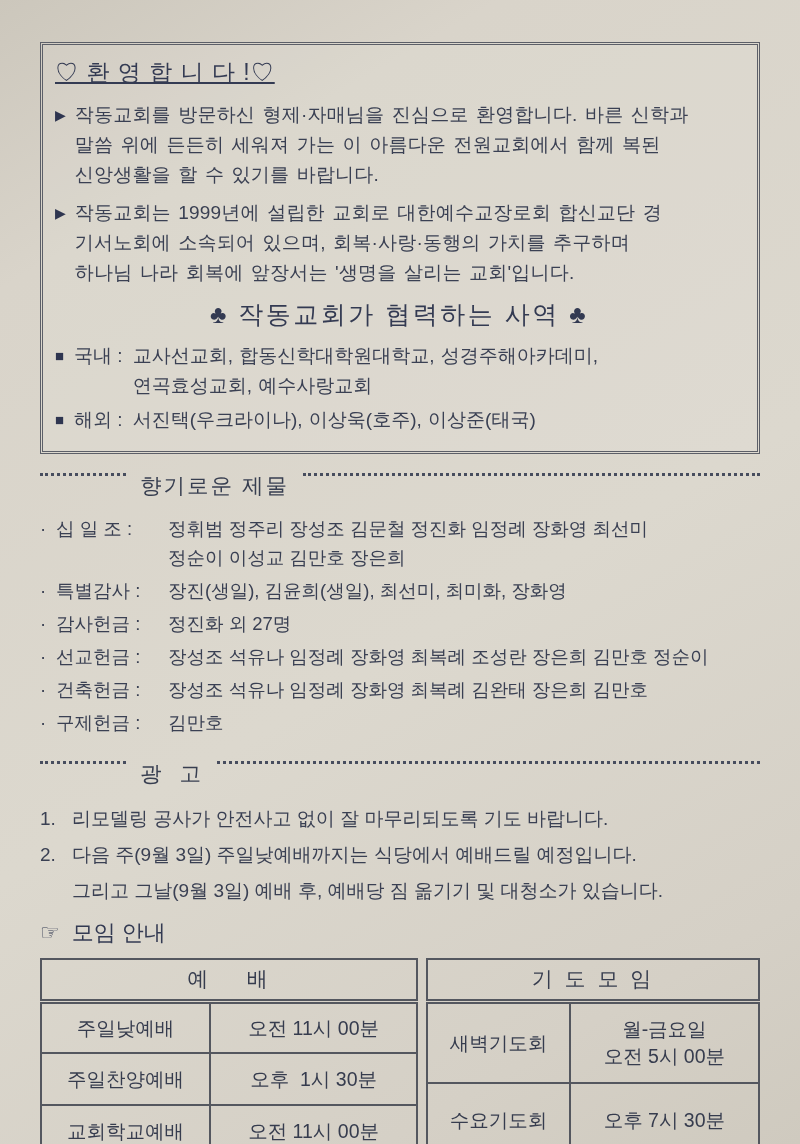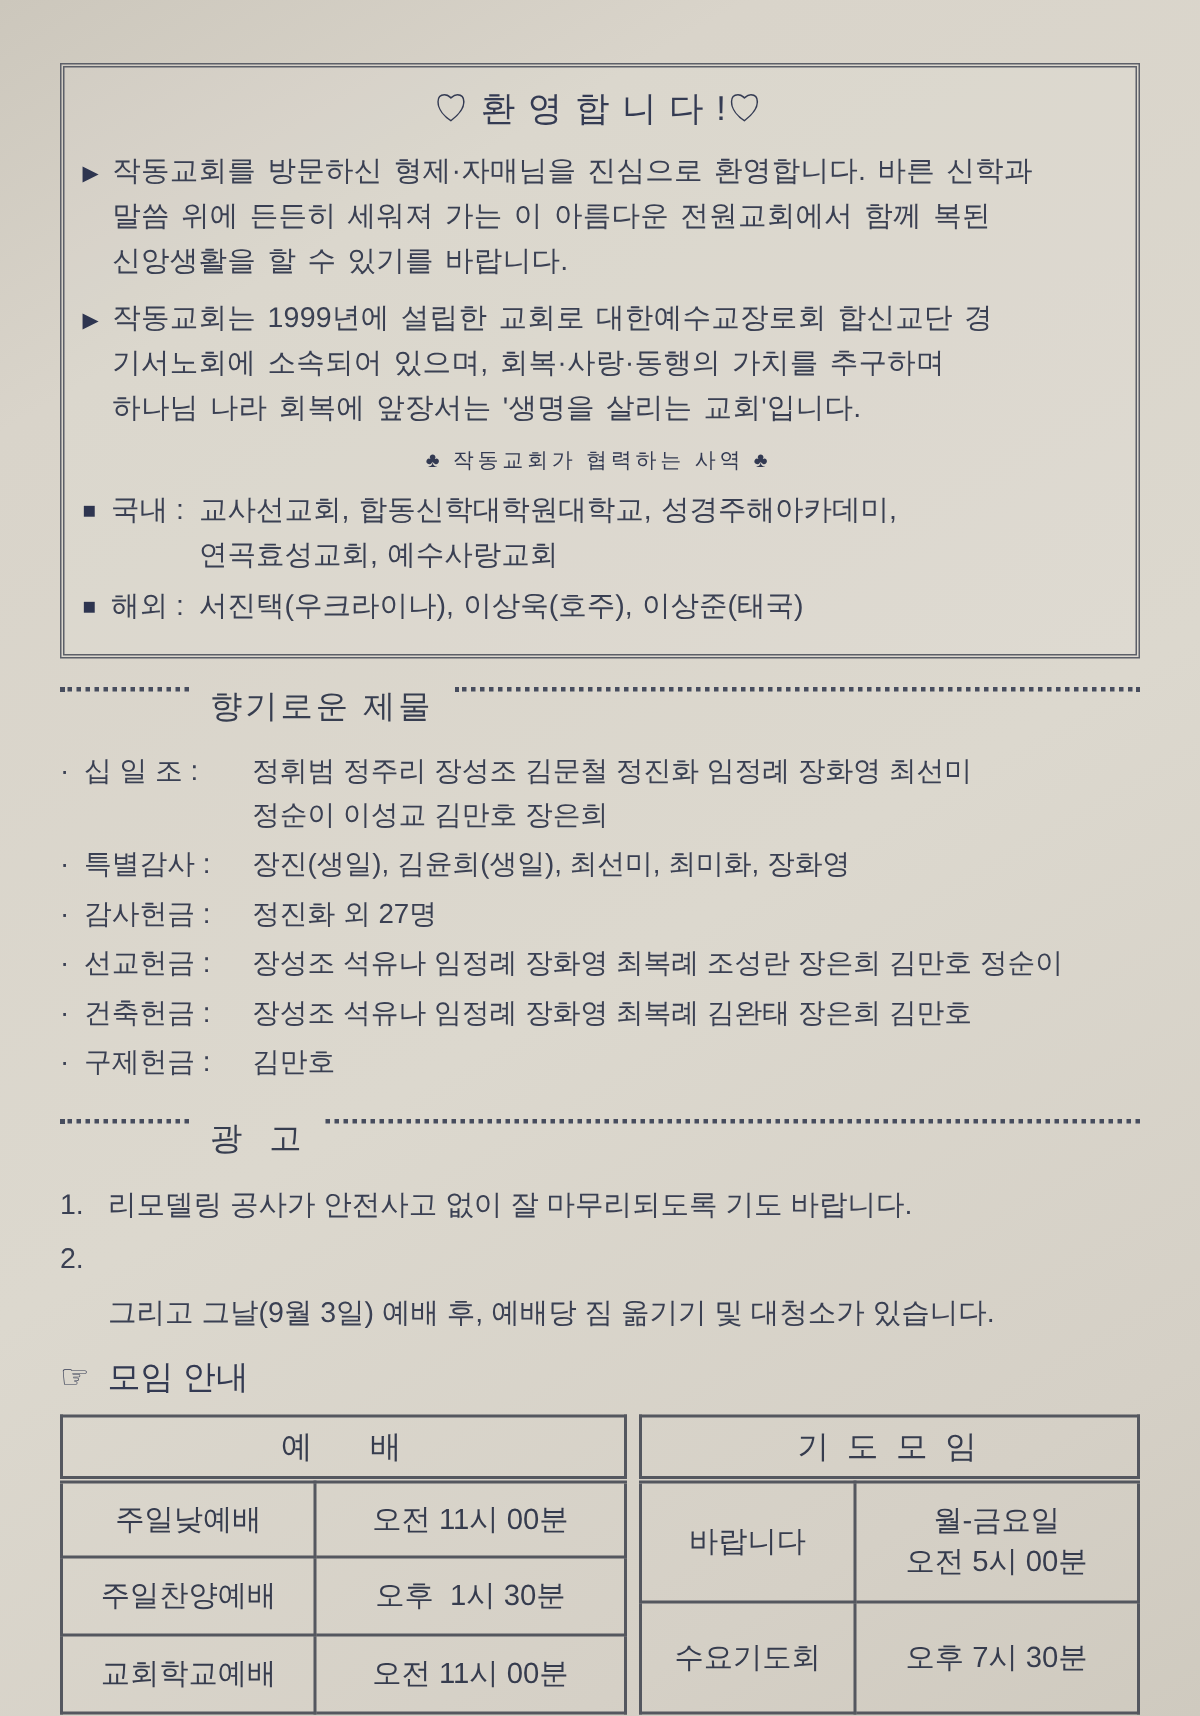--- a/index.html
+++ b/index.html
@@ -13,27 +13,27 @@
   .page { padding:0 40px; }
 
   
   .welcome-box {
     margin-top:42px;
     border:3px double #5c5f68;
     padding:8px 14px 12px 12px;
     background: rgba(255,255,255,0.07);
   }
   .box-title {
-    text-align:center; font-size:23px; white-space:pre;
-    letter-spacing:1px; margin:4px 0 12px; color:#343b53;
+    text-align:left; font-size:23px; white-space:pre;
+    letter-spacing:1px; margin:4px 0 12px; color:#343b53;text-decoration:underline;
   }
   .bullet-row { display:flex; gap:9px; margin-bottom:8px; font-size:19px; line-height:30px; }
   .tri { flex:0 0 auto; font-size:14px; line-height:30px; color:#2e3550; }
   .bullet-text { white-space:pre-line; word-spacing:2px; letter-spacing:0.2px; }
-  .ministry-heading { text-align:center; font-size:14px; letter-spacing:2.5px; margin:10px 0 10px; white-space:pre; color:#333a52; }
+  .ministry-heading { text-align:center; font-size:25px; letter-spacing:2.5px; margin:10px 0 10px; white-space:pre; color:#333a52; }
   .ministry-item { display:flex; gap:10px; font-size:19px; line-height:30px; margin-bottom:4px; }
   .sq { flex:0 0 auto; font-size:15px; line-height:30px; color:#2e3550; }
   .m-label { flex:0 0 auto; white-space:pre; }
   .m-value { flex:1; white-space:pre-line; word-spacing:1px; }
 
   
   .section-heading { display:flex; align-items:flex-start; gap:14px; font-size:21.5px; letter-spacing:2px; white-space:pre; color:#373e50; }
   .sh-offering { margin:17px 0 14px; }
   .sh-notice { margin:22px 0 16px; }
   .leader { height:0; border-bottom:3px dotted #474d5e; transform:translateY(2px); }
@@ -151,20 +151,21 @@
     <span class="leader long"></span>
   </div>
 
   <div class="notice-list">
     <div class="n-row">
       <span class="n-num">1.</span>
       <div class="n-text">리모델링 공사가 안전사고 없이 잘 마무리되도록 기도 바랍니다.</div>
     </div>
     <div class="n-row">
       <span class="n-num">2.</span>
+      <div class="n-text">다음 주(9월 3일) 주일낮예배까지는 식당에서 예배드릴 예정입니다.</div>
     </div>
     <div class="n-row">
       <span class="n-num"></span>
       <div class="n-text">그리고 그날(9월 3일) 예배 후, 예배당 짐 옮기기 및 대청소가 있습니다.</div>
     </div>
   </div>
 
   <div class="meeting-heading">
     <span class="pointer">☞</span>
     <span>모임 안내</span>
@@ -203,21 +204,21 @@
           <col style="width:43%">
           <col style="width:57%">
         </colgroup>
       <thead>
         <tr>
             <th colspan="2">기 도 모 임</th>
           </tr>
       </thead>
       <tbody>
         <tr class="r1">
-          <td>바랍니다</td>
+          <td>새벽기도회</td>
           <td>월-금요일
 오전 5시 00분</td>
         </tr>
         <tr class="r2">
           <td>수요기도회</td>
           <td>오후 7시 30분</td>
         </tr>
       </tbody>
     </table>
 

